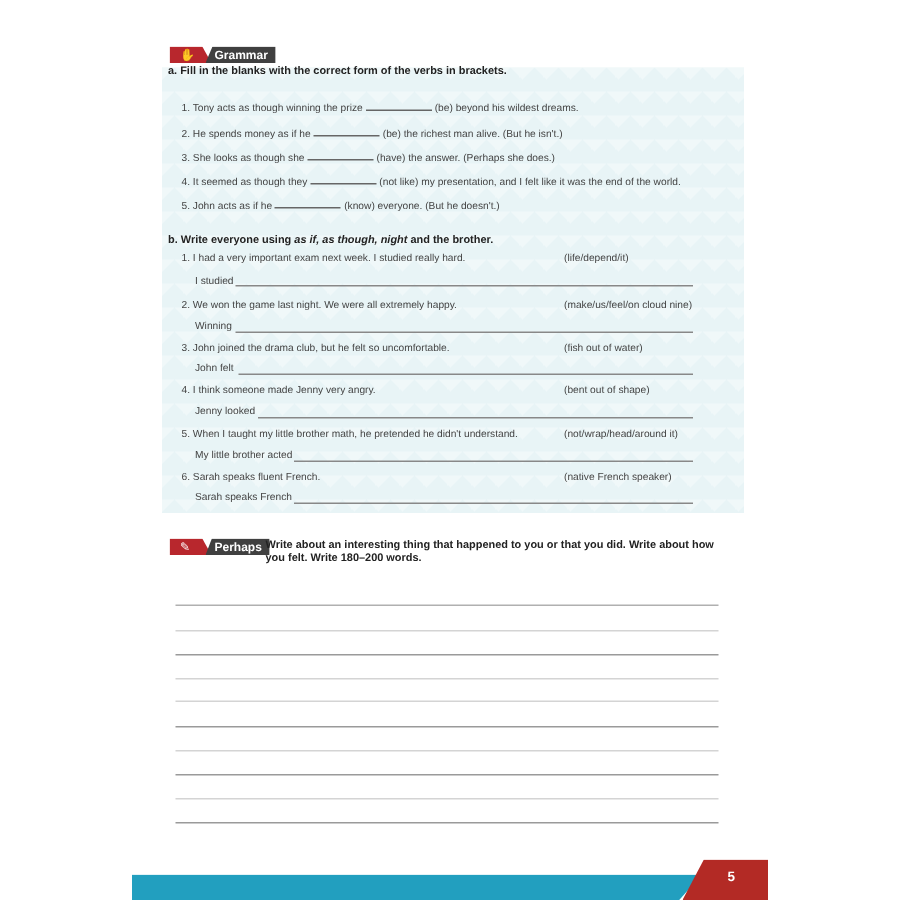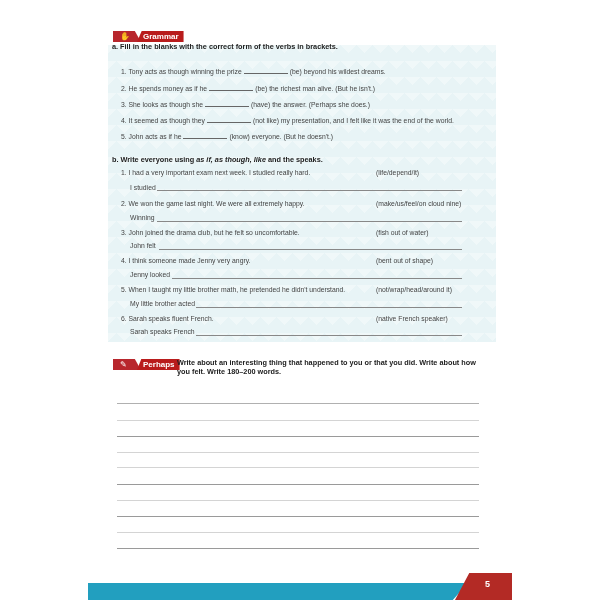--- a/index.html
+++ b/index.html
@@ -13,21 +13,21 @@
     position: absolute; display: flex; align-items: center; height: 11px;
   }
   .badge .red {
     width: 28px; height: 11px; background: #b8272d; position: relative;
     clip-path: polygon(0 0, 78% 0, 100% 100%, 0 100%);
   }
   .badge .red .ico {
     position: absolute; left: 7px; top: 1px; color: #fff; font-size: 8px; line-height: 9px;
   }
   .badge .blue {
-    height: 11px; background: #b91c1c; color: #fff; font-weight: bold; font-size: 8px;
+    height: 11px; background: #404040; color: #fff; font-weight: bold; font-size: 8px;
     line-height: 11px; padding: 0 5px 0 6px; margin-left: -4px;
     clip-path: polygon(10% 0, 100% 0, 100% 100%, 0 100%);
   }
   #grammar-badge { left: 113px; top: 31px; }
   #writing-badge { left: 113px; top: 359px; }
 
   .panel {
     position: absolute; left: 108px; top: 45px; width: 388px; height: 297px;
     background-color: #e8f4f6;
     background-image:
@@ -96,21 +96,21 @@
   <span>3. She looks as though she</span><span class="blank"></span><span>(have) the answer. (Perhaps she does.)</span>
 </div>
 <div class="line-text" style="left:121px; top:116px;">
   <span>4. It seemed as though they</span><span class="blank"></span><span>(not like) my presentation, and I felt like it was the end of the world.</span>
 </div>
 <div class="line-text" style="left:121px; top:132px;">
   <span>5. John acts as if he</span><span class="blank"></span><span>(know) everyone. (But he doesn't.)</span>
 </div>
 
 <div class="sec-title" style="left:112px; top:155px;">
-  <span>b. Write everyone using </span><i>as if, as though, like</i><span> and the speaks.</span>
+  <span>b. Write everyone using </span><i>as if, as though, night</i><span> and the brother.</span>
 </div>
 
 <div class="line-text" style="left:121px; top:169px;">1. I had a very important exam next week. I studied really hard.</div>
 <div class="prompt" style="top:169px;">(life/depend/it)</div>
 <div class="line-text" style="left:130px; top:184px;">I studied</div>
 <div class="answer-line" style="left:157px; top:190px; width:305px;"></div>
 
 <div class="line-text" style="left:121px; top:200px;">2. We won the game last night. We were all extremely happy.</div>
 <div class="prompt" style="top:200px;">(make/us/feel/on cloud nine)</div>
 <div class="line-text" style="left:130px; top:214px;">Winning</div>

